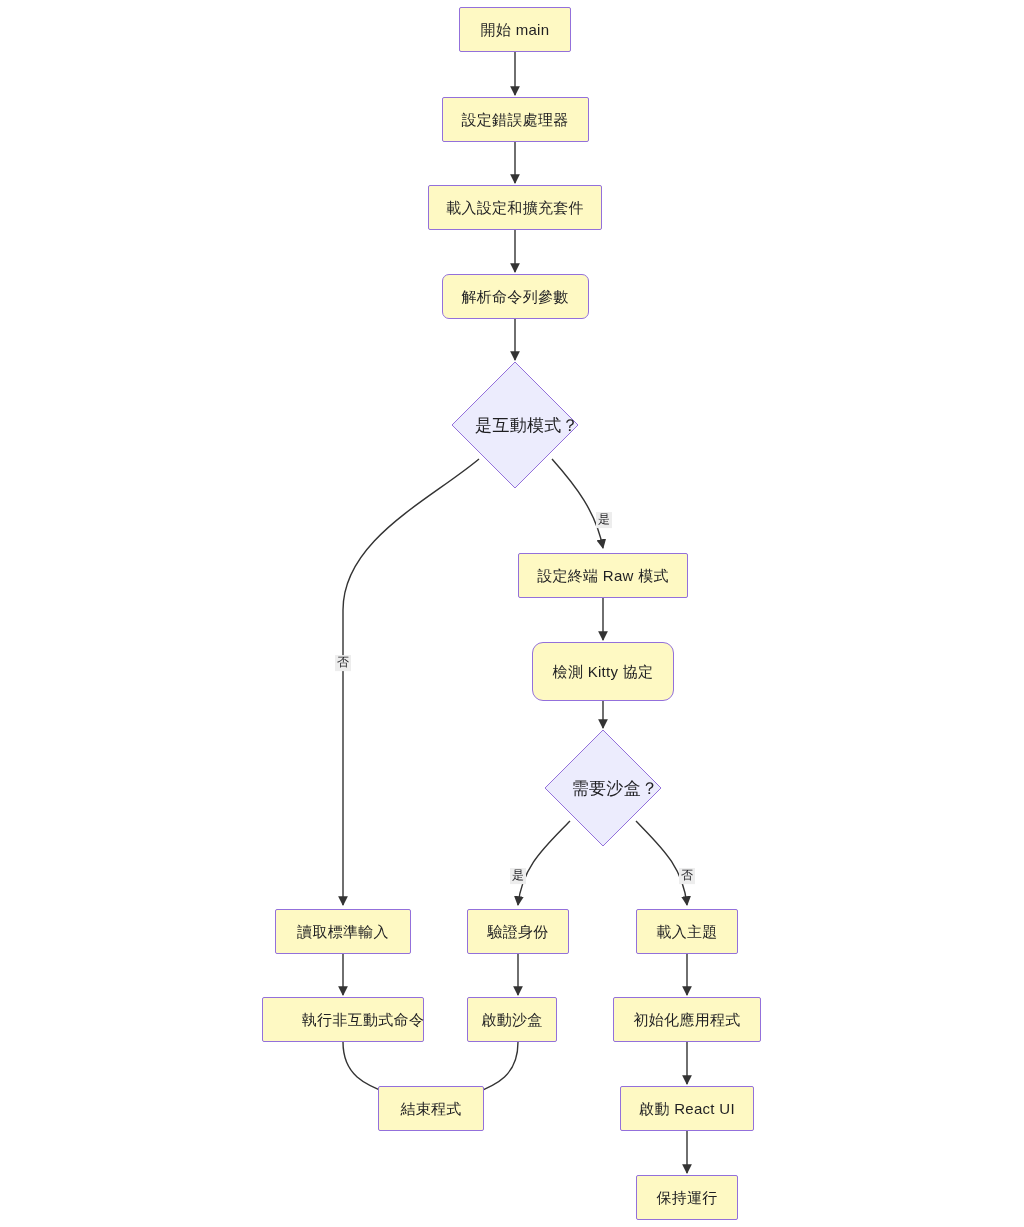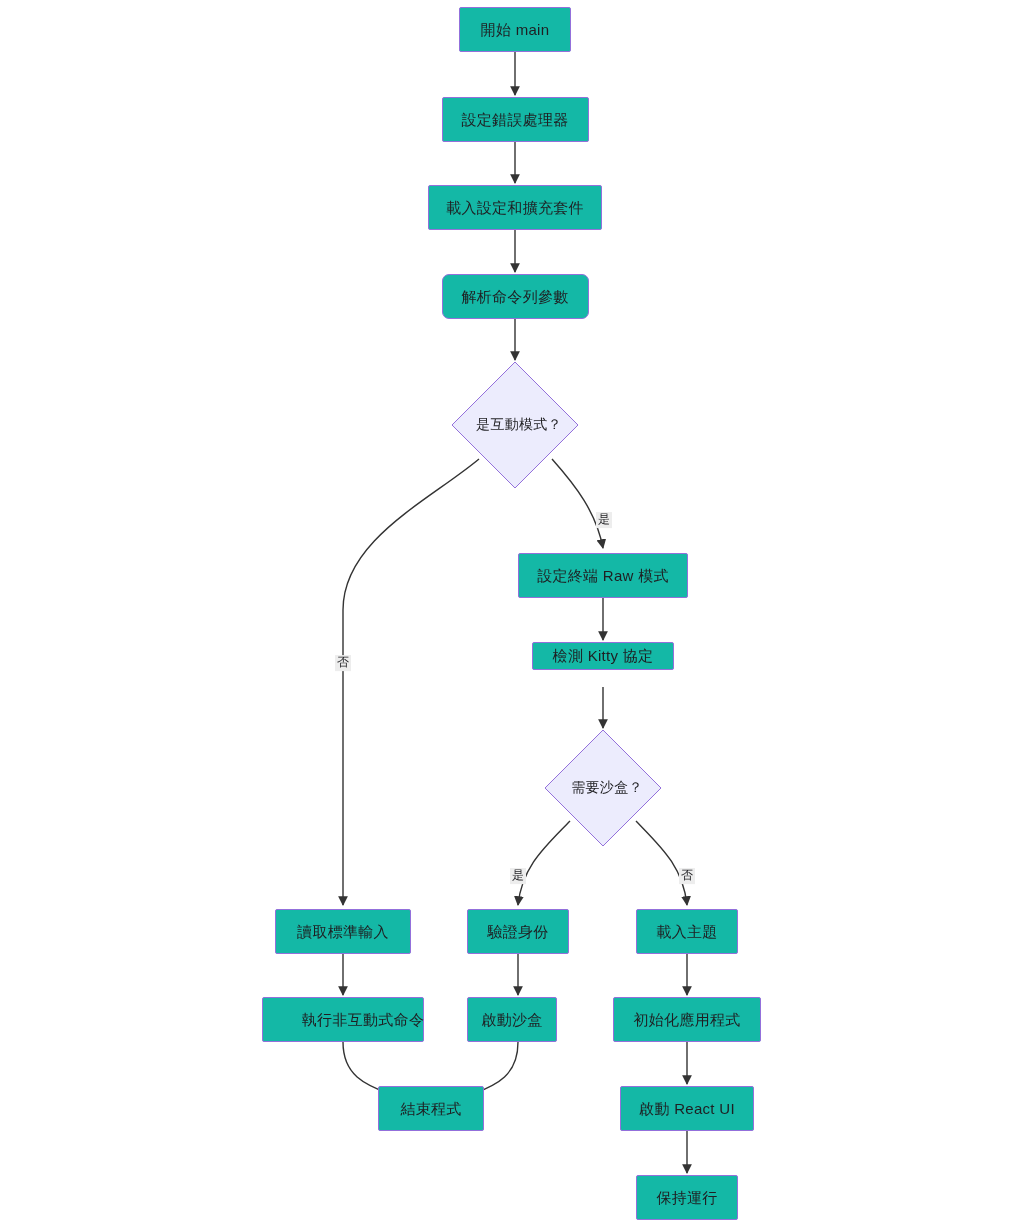--- a/index.html
+++ b/index.html
@@ -7,36 +7,36 @@
     width:1024px;height:1227px;
     background:#ffffff;
     font-family:"Liberation Sans","DejaVu Sans",sans-serif;
     overflow:hidden;
     position:relative;
   }
   #canvas{position:absolute;left:0;top:0;width:1024px;height:1227px;}
   .node{
     position:absolute;
     box-sizing:border-box;
-    background:#14b8a6;
+    background:#fef9c3;
     border:1px solid #9370DB;
     border-radius:2px;
     display:flex;align-items:center;justify-content:center;
     color:#1f1f22;
     font-size:15px;
     line-height:1;
     white-space:nowrap;
     letter-spacing:0.3px;
   }
   .diamond-wrap{position:absolute;}
   .diamond-wrap svg{position:absolute;left:0;top:0;overflow:visible;}
   .diamond-label{
-    position:absolute;left:4px;top:0;width:100%;height:100%;
+    position:absolute;left:12px;top:0;width:100%;height:100%;
     display:flex;align-items:center;justify-content:center;
-    color:#1f1f22;font-size:14px;white-space:nowrap;letter-spacing:0.3px;
+    color:#1f1f22;font-size:17px;white-space:nowrap;letter-spacing:0.3px;
     pointer-events:none;
   }
   .edge-label{
     position:absolute;
     background:#EDEDED;
     color:#1f1f22;
     font-size:12px;
     line-height:1.15;
     padding:1px 2px;
     white-space:nowrap;
@@ -88,21 +88,21 @@
     </div>
     <div class="diamond-wrap" style="left: 452px; top: 362px; width: 126px; height: 126px;">
       <svg width="126" height="126" viewBox="0 0 126 126">
         <polygon points="63,0 126,63 63,126 0,63" fill="#ECECFD" stroke="#9370DB" stroke-width="1"></polygon>
       </svg>
       <div class="diamond-label">是互動模式？</div>
     </div>
     <div class="node" style="left: 518px; top: 552.5px; width: 170px; height: 45px;">
       <span>設定終端 Raw 模式</span>
     </div>
-    <div class="node" style="left: 532px; top: 641.5px; width: 142px; height: 28px;">
+    <div class="node" style="left: 532px; top: 641.5px; width: 142px; height: 59px; border-radius: 11px;">
       <span>檢測 Kitty 協定</span>
     </div>
     <div class="diamond-wrap" style="left: 545px; top: 730px; width: 116px; height: 116px;">
       <svg width="116" height="116" viewBox="0 0 116 116">
         <polygon points="58,0 116,58 58,116 0,58" fill="#ECECFD" stroke="#9370DB" stroke-width="1"></polygon>
       </svg>
       <div class="diamond-label">需要沙盒？</div>
     </div>
     <div class="node" style="left: 275px; top: 908.5px; width: 136px; height: 45px;">
       <span>讀取標準輸入</span>

